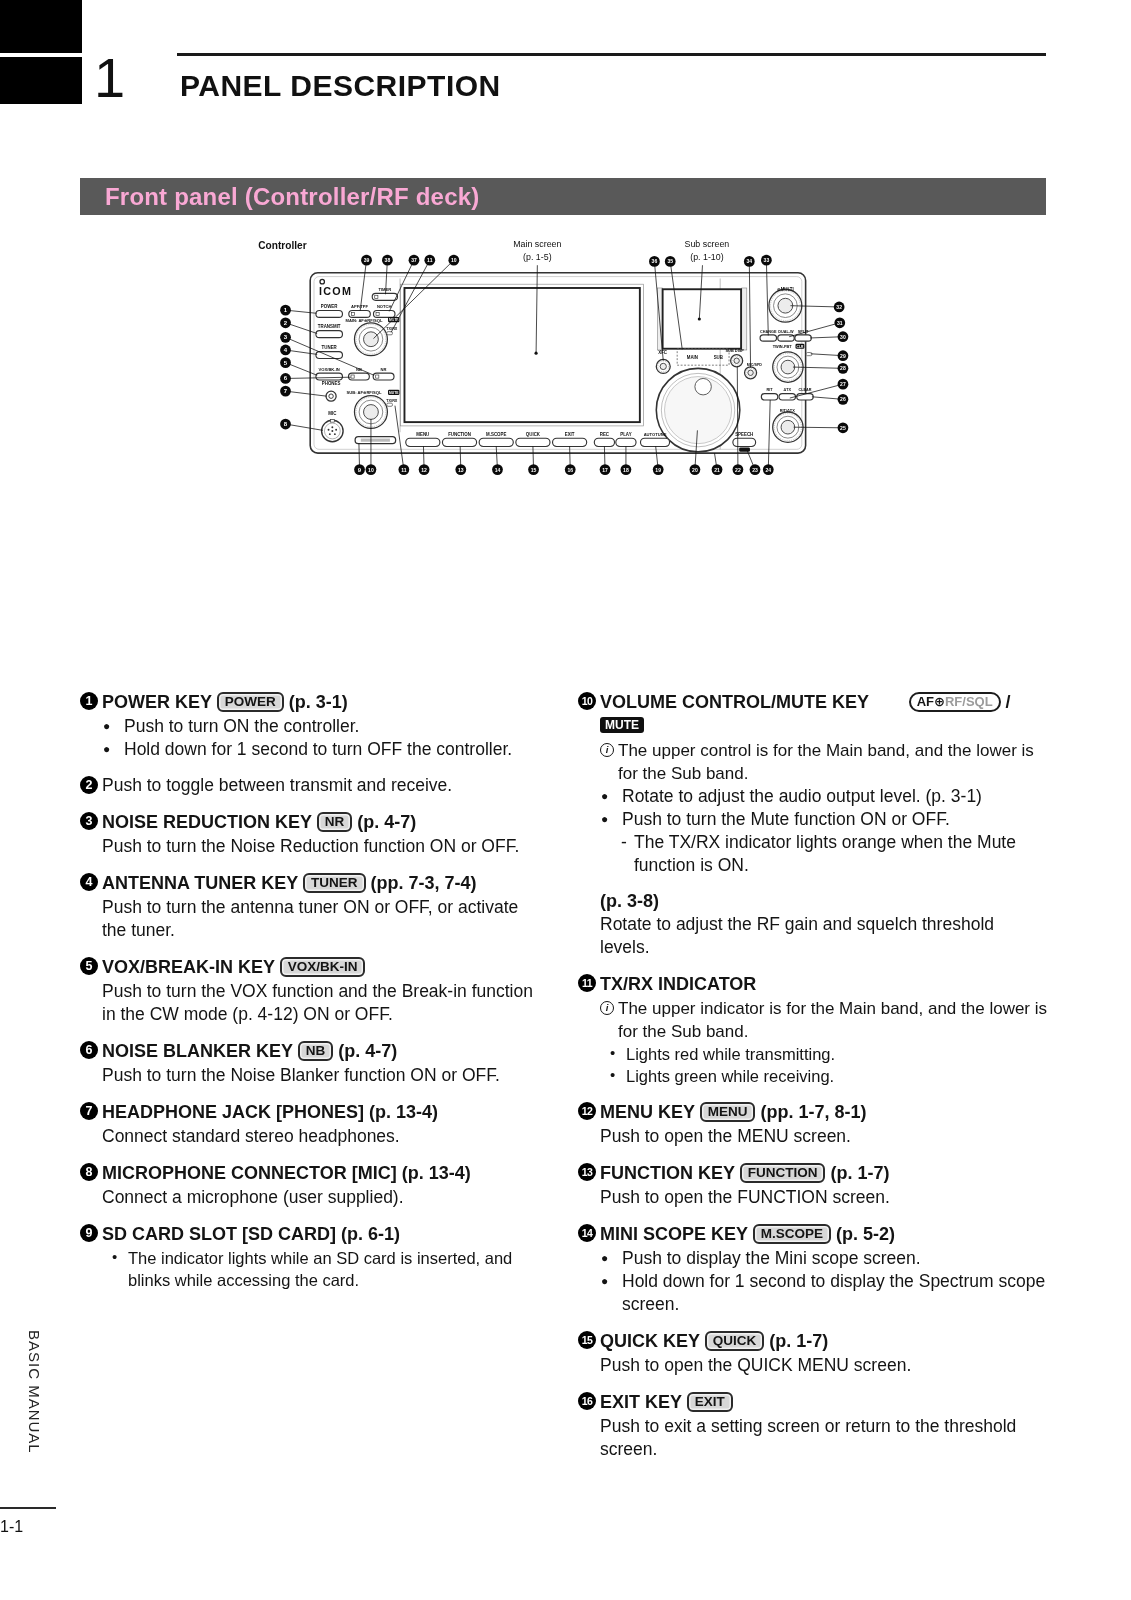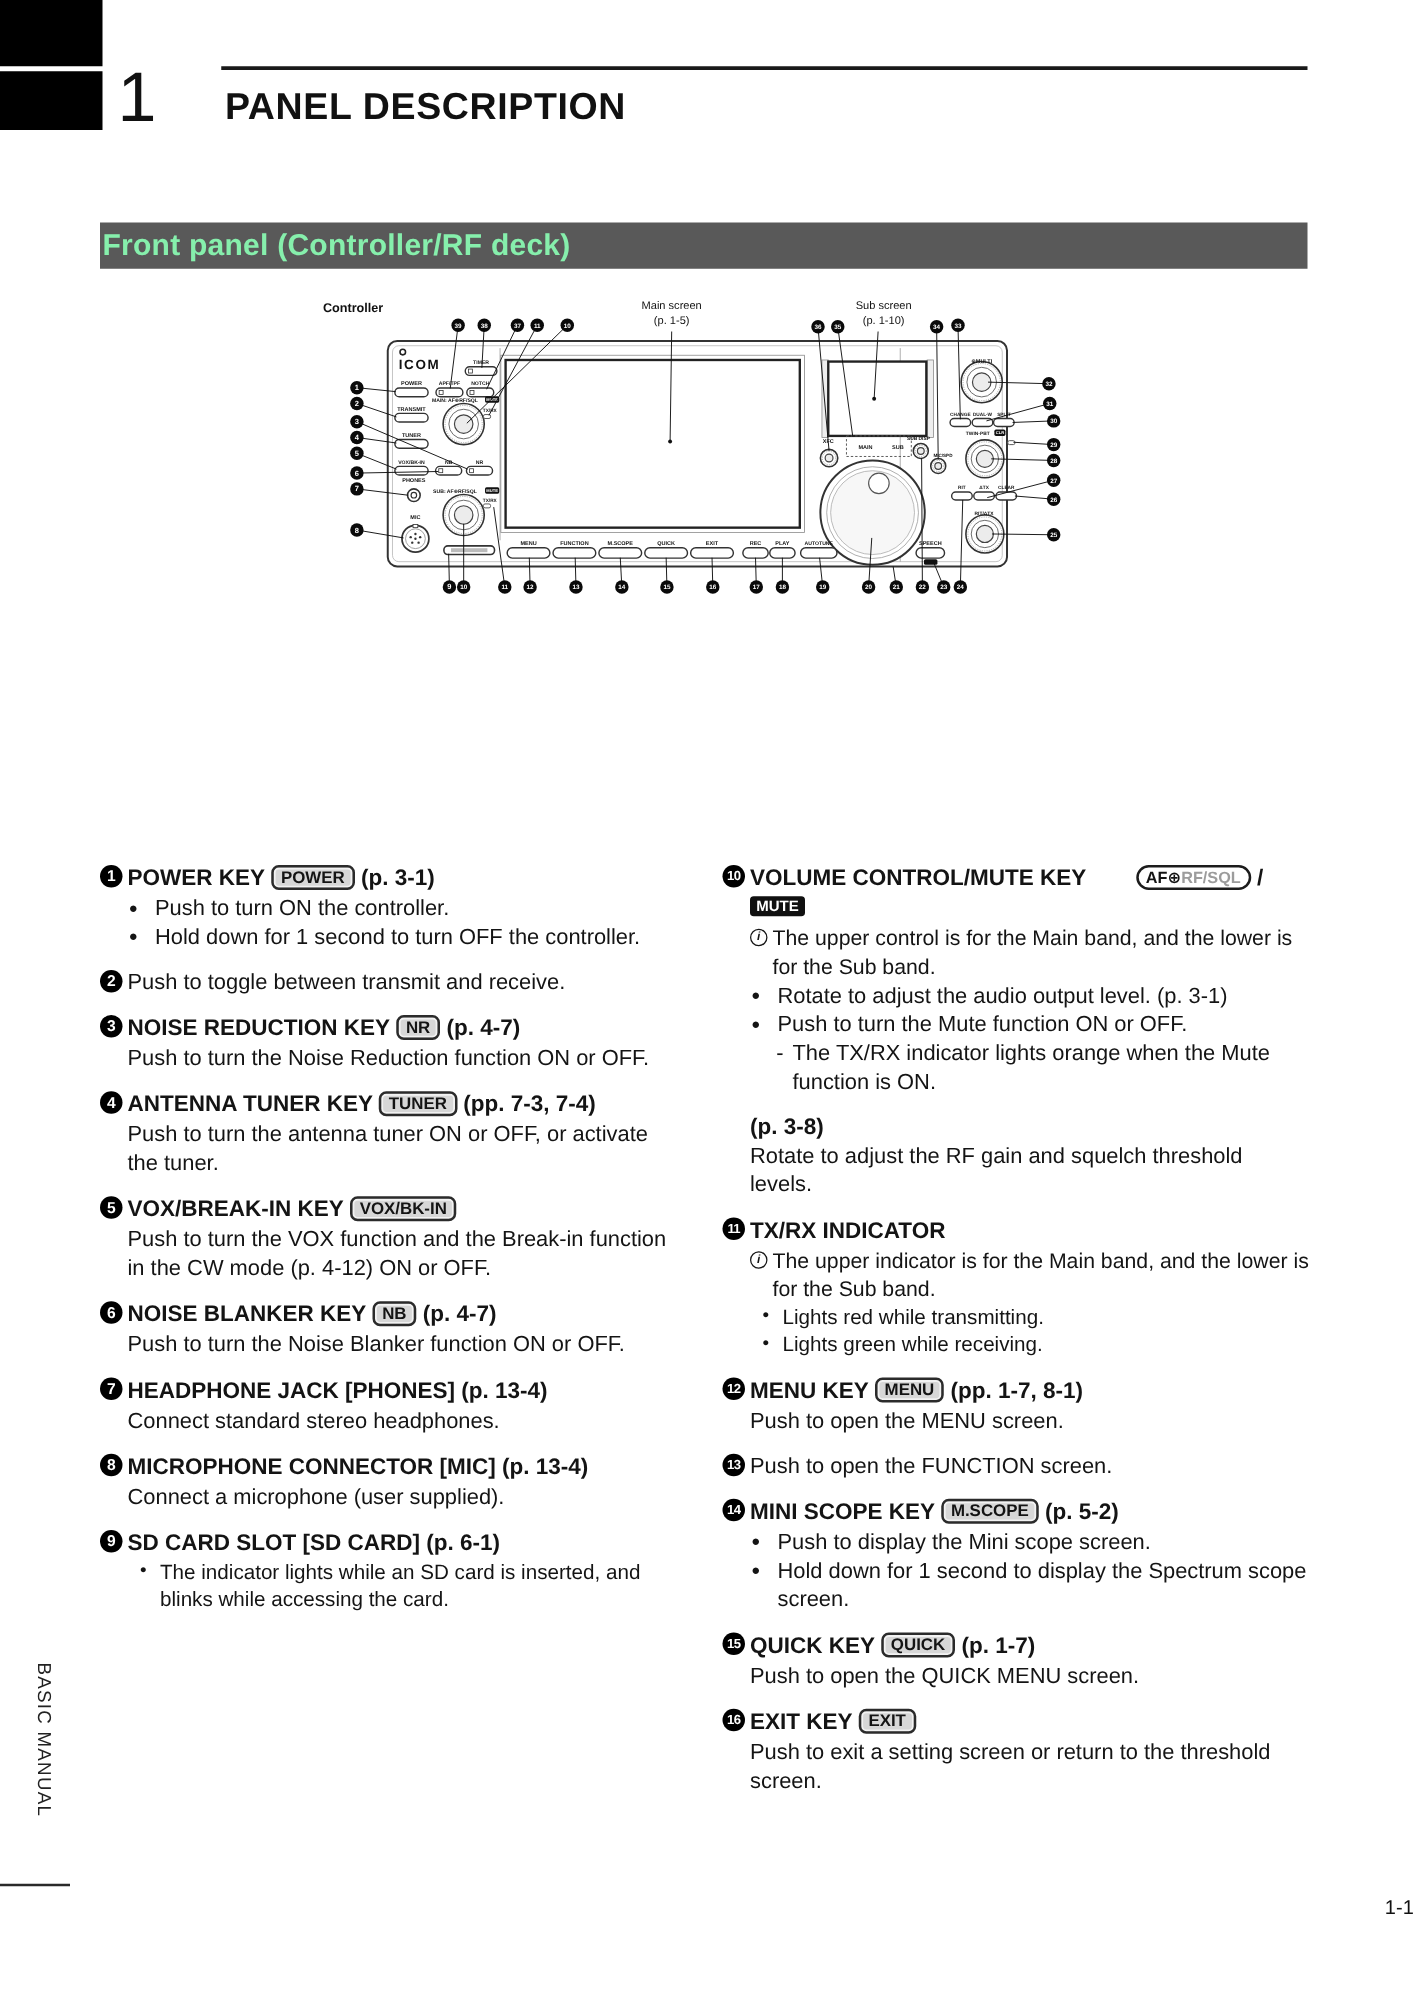--- a/index.html
+++ b/index.html
@@ -8,22 +8,22 @@
     font-family:"Liberation Sans","DejaVu Sans",sans-serif;color:#141414;
     -webkit-font-smoothing:antialiased;overflow:hidden;
   }
   .abs{position:absolute}
   
   .blk{background:#000}
   .chapter{font-size:56px;font-weight:400;color:#111;line-height:1}
   .rule{background:#1a1a1a}
   .page-title{font-size:30px;font-weight:700;letter-spacing:.5px;color:#111}
   .section-bar{
-    background:#595959;color:#86efac;font-size:24px;font-weight:700;
-    line-height:37px;padding-left:2px;box-sizing:border-box;letter-spacing:.2px
+    background:#595959;color:#f9a8d4;font-size:24px;font-weight:700;
+    line-height:37px;padding-left:25px;box-sizing:border-box;letter-spacing:.2px
   }
   
   .col{position:absolute;top:690px}
   .item{position:relative;padding-left:22px;margin-bottom:13px}
   .marker{
     position:absolute;left:0;top:2px;width:18px;height:18px;border-radius:50%;
     background:#000;color:#fff;text-align:center;line-height:18px;
     font-size:12.5px;font-weight:700;
   }
   .marker.two{font-size:10.5px;letter-spacing:-.5px}
@@ -52,21 +52,21 @@
   .line.tick .lm{position:absolute;left:10px;top:-1px;font-size:15px}
   .line.info{padding-left:18px;font-size:17px}
   .icirc{
     position:absolute;left:0;top:4px;width:12px;height:12px;border:1.3px solid #141414;
     border-radius:50%;font-size:9.5px;line-height:12px;text-align:center;
     font-weight:700;font-style:italic;
   }
   
   .side-label{writing-mode:vertical-rl;font-size:15px;letter-spacing:1px;color:#222}
   .footer-line{background:#2a2a2a}
-  .page-num{width:1131px;text-align:right;font-size:16px;color:#111}
+  .page-num{width:1131px;text-align:left;font-size:16px;color:#111}
   svg text{font-family:"Liberation Sans","DejaVu Sans",sans-serif}
 </style>
 </head>
 <body>
 
 <div class="abs blk" style="left:0;top:0;width:82px;height:53px"></div>
 <div class="abs blk" style="left:0;top:57px;width:82px;height:47px"></div>
 <div class="abs chapter" style="left:94px;top:50px">1</div>
 <div class="abs rule" style="left:177px;top:53px;width:869px;height:3px"></div>
 <div class="abs page-title" style="left:180px;top:69px">PANEL DESCRIPTION</div>
@@ -574,20 +574,21 @@
       <div class="line tick"><span class="lm">•</span>Lights red while transmitting.</div>
       <div class="line tick"><span class="lm">•</span>Lights green while receiving.</div>
     </div>
     <div class="item">
       <span class="marker two">12</span>
       <div class="heading">MENU KEY <span class="key">MENU</span> (pp. 1-7, 8-1)</div>
       <div class="line plain">Push to open the MENU screen.</div>
     </div>
     <div class="item">
       <span class="marker two">13</span>
+      <div class="heading">FUNCTION KEY <span class="key">FUNCTION</span> (p. 1-7)</div>
       <div class="line plain">Push to open the FUNCTION screen.</div>
     </div>
     <div class="item">
       <span class="marker two">14</span>
       <div class="heading">MINI SCOPE KEY <span class="key">M.SCOPE</span> (p. 5-2)</div>
       <div class="line dot"><span class="lm">●</span>Push to display the Mini scope screen.</div>
       <div class="line dot"><span class="lm">●</span>Hold down for 1 second to display the Spectrum scope screen.</div>
     </div>
     <div class="item">
       <span class="marker two">15</span>

